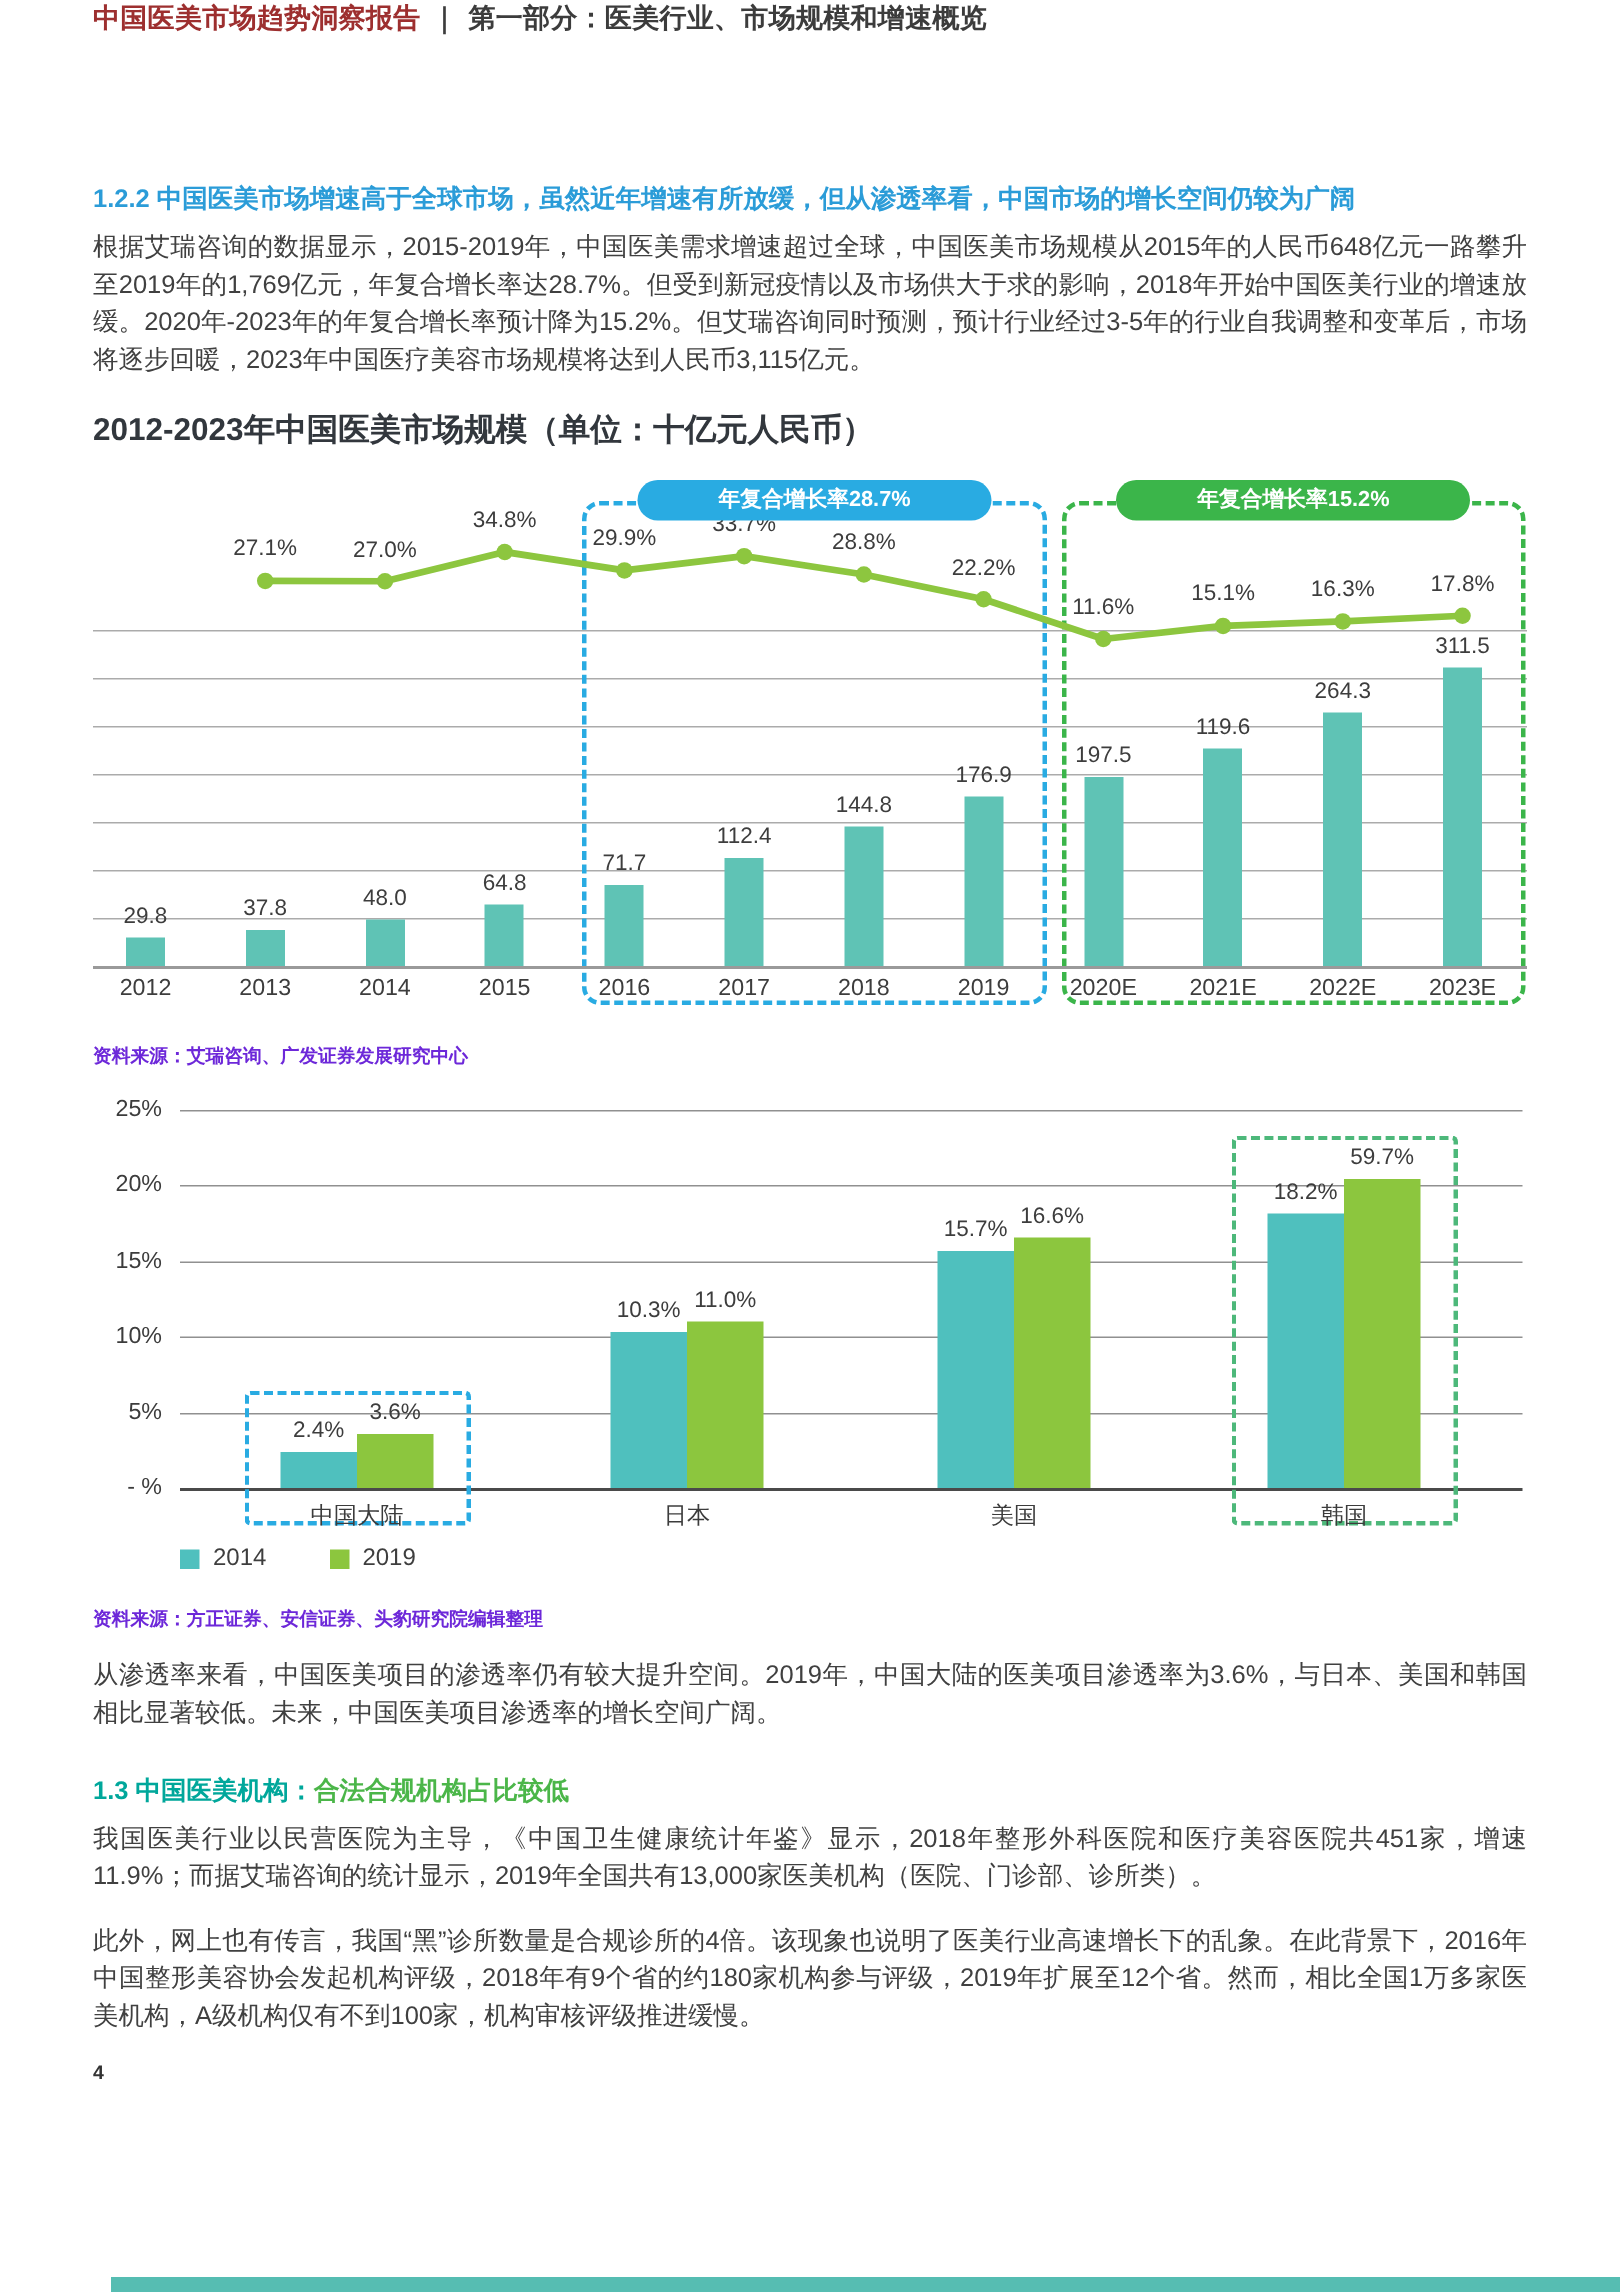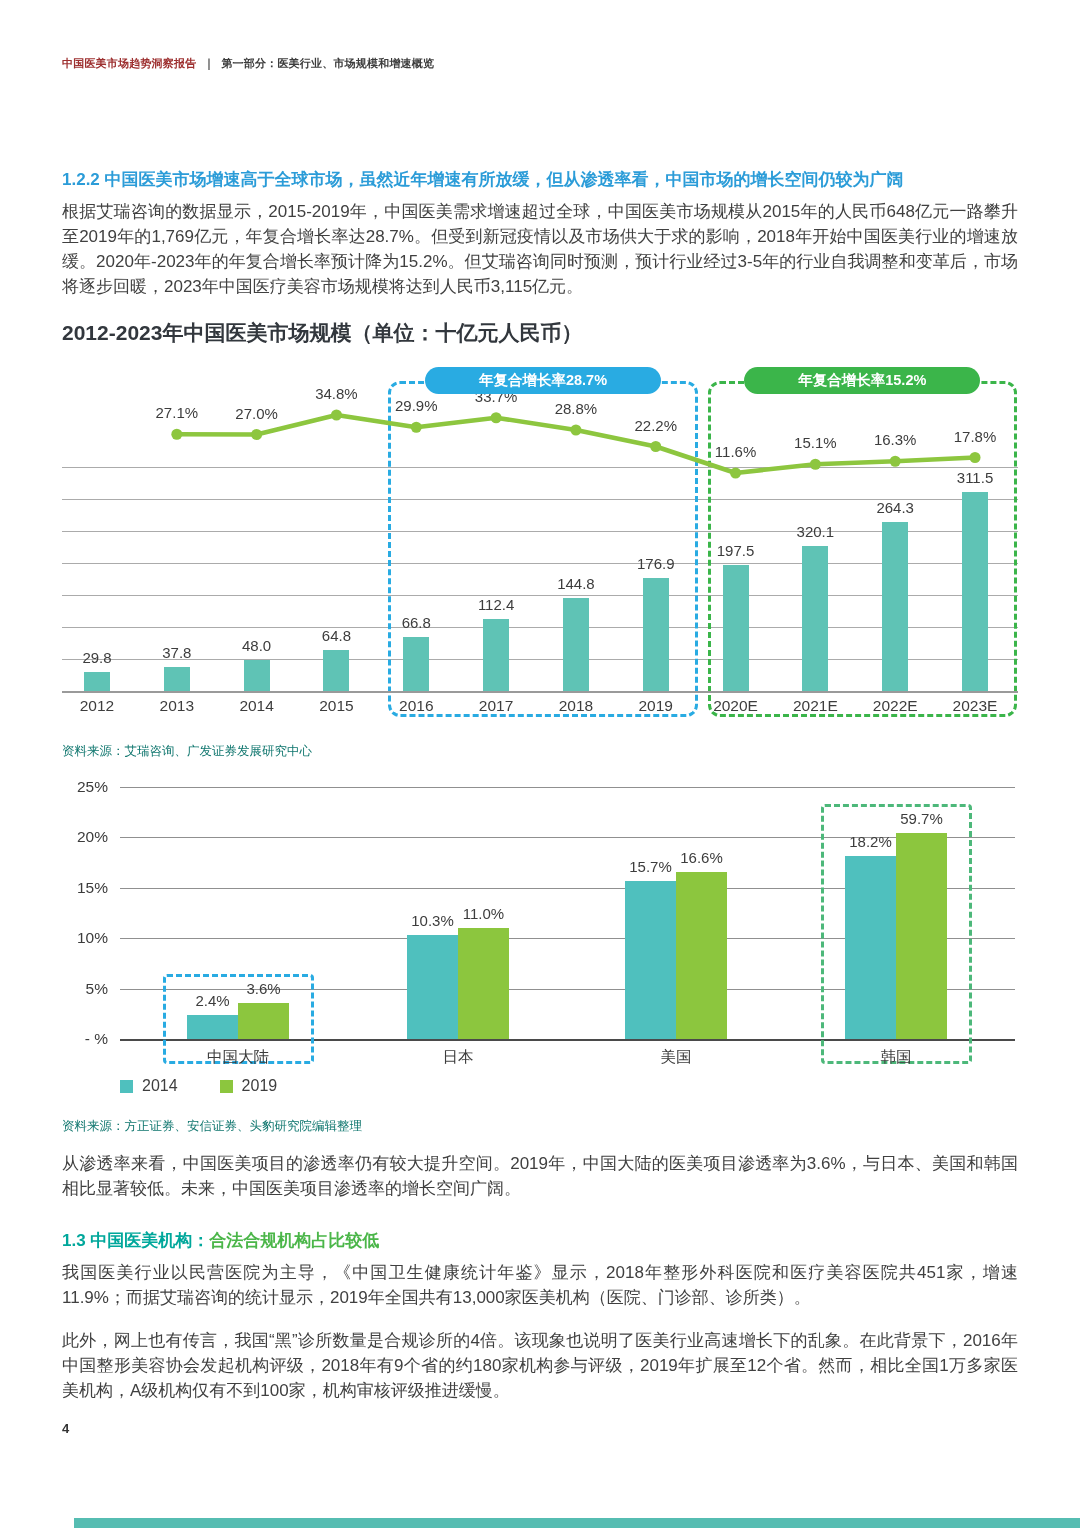--- a/index.html
+++ b/index.html
@@ -1,19 +1,19 @@
 <!DOCTYPE html>
 <html><head>
 <meta charset="utf-8">
 <style>
   html,body{margin:0;padding:0;background:#e8e8e8;}
   .page{position:relative;width:1080px;height:1528px;background:#ffffff;overflow:hidden;
         font-family:"Liberation Sans","DejaVu Sans",sans-serif;color:#3d3d3d;margin:0 auto;}
   .content{position:absolute;left:62px;top:0;width:956px;}
-  .doc-header{margin-top:56px;font-size:11px;font-weight:bold;letter-spacing:.2px;}
+  .doc-header{font-size:18px;font-weight:bold;letter-spacing:.2px;}
   .hdr-red{color:#9d2f2f;}
   .hdr-sep{color:#3c3c3c;margin:0 7px;}
   .hdr-gray{color:#3c3c3c;}
   .h-blue{margin:97px 0 0;font-size:17px;font-weight:bold;color:#2b9cd8;line-height:24px;}
   .h-teal{margin:28px 0 0;font-size:17px;font-weight:bold;line-height:24px;}
   .h-teal .pfx{color:#00a79b;}
   .h-teal .rest{color:#4bb649;}
   p.body{margin:7px 0 0;font-size:17px;line-height:25px;text-align:justify;color:#404040;}
   p.body.gap{margin-top:18px;}
   .chart-title{margin:20px 0 0;font-size:21px;font-weight:bold;color:#32373d;}
@@ -23,21 +23,21 @@
               font-size:15px;color:#3e3e3e;}
   .legend2{margin-top:8px;padding-left:58px;font-size:16px;}
   .sq{display:inline-block;width:13px;height:13px;margin-right:9px;}
   .sq.teal{background:#5fc3b5;}
   .sq.teal2{background:#4fc0be;}
   .sq.green{background:#8cc63e;margin-left:42px;}
   .line-swatch{position:relative;display:inline-block;width:46px;height:4px;background:#8dc63f;
                margin:0 12px 0 28px;}
   .line-swatch .dot{position:absolute;left:17px;top:-4px;width:12px;height:12px;border-radius:50%;
                     background:#8dc63f;}
-  .source{margin-top:24px;font-size:12.5px;color:#0f766e;}
+  .source{margin-top:24px;font-size:12.5px;color:#6d28d9;font-weight:bold;}
   .page-num{margin-top:18px;font-size:13px;font-weight:bold;color:#333;}
   .footer-strip{position:absolute;left:74px;right:0;bottom:0;height:10px;background:#56bdb2;}
 </style>
 </head>
 <body>
 
 <div class="page">
   <div class="content">
 
     <div class="doc-header">
@@ -66,36 +66,36 @@
         <div style="position: absolute; left: 101.82px; top: 308px; width: 26px; height: 24px; background: rgb(95, 195, 181); z-index: 2;"></div>
         <div style="position: absolute; left: 79.82px; top: 285px; width: 70px; text-align: center; font: 15px &quot;Liberation Sans&quot;, sans-serif; color: rgb(61, 61, 61); z-index: 4;">37.8</div>
         <div style="position: absolute; left: 79.82px; top: 338px; width: 70px; text-align: center; font: 15.5px &quot;Liberation Sans&quot;, sans-serif; color: rgb(61, 61, 61); z-index: 4;">2013</div>
         <div style="position: absolute; left: 181.64px; top: 301px; width: 26px; height: 31px; background: rgb(95, 195, 181); z-index: 2;"></div>
         <div style="position: absolute; left: 159.64px; top: 278px; width: 70px; text-align: center; font: 15px &quot;Liberation Sans&quot;, sans-serif; color: rgb(61, 61, 61); z-index: 4;">48.0</div>
         <div style="position: absolute; left: 159.64px; top: 338px; width: 70px; text-align: center; font: 15.5px &quot;Liberation Sans&quot;, sans-serif; color: rgb(61, 61, 61); z-index: 4;">2014</div>
         <div style="position: absolute; left: 261.46px; top: 291px; width: 26px; height: 41px; background: rgb(95, 195, 181); z-index: 2;"></div>
         <div style="position: absolute; left: 239.46px; top: 268px; width: 70px; text-align: center; font: 15px &quot;Liberation Sans&quot;, sans-serif; color: rgb(61, 61, 61); z-index: 4;">64.8</div>
         <div style="position: absolute; left: 239.46px; top: 338px; width: 70px; text-align: center; font: 15.5px &quot;Liberation Sans&quot;, sans-serif; color: rgb(61, 61, 61); z-index: 4;">2015</div>
         <div style="position: absolute; left: 341.28px; top: 278px; width: 26px; height: 54px; background: rgb(95, 195, 181); z-index: 2;"></div>
-        <div style="position: absolute; left: 319.28px; top: 255px; width: 70px; text-align: center; font: 15px &quot;Liberation Sans&quot;, sans-serif; color: rgb(61, 61, 61); z-index: 4;">66.8</div>
+        <div style="position: absolute; left: 319.28px; top: 255px; width: 70px; text-align: center; font: 15px &quot;Liberation Sans&quot;, sans-serif; color: rgb(61, 61, 61); z-index: 4;">71.7</div>
         <div style="position: absolute; left: 319.28px; top: 338px; width: 70px; text-align: center; font: 15.5px &quot;Liberation Sans&quot;, sans-serif; color: rgb(61, 61, 61); z-index: 4;">2016</div>
         <div style="position: absolute; left: 421.1px; top: 260px; width: 26px; height: 72px; background: rgb(95, 195, 181); z-index: 2;"></div>
         <div style="position: absolute; left: 399.1px; top: 237px; width: 70px; text-align: center; font: 15px &quot;Liberation Sans&quot;, sans-serif; color: rgb(61, 61, 61); z-index: 4;">112.4</div>
         <div style="position: absolute; left: 399.1px; top: 338px; width: 70px; text-align: center; font: 15.5px &quot;Liberation Sans&quot;, sans-serif; color: rgb(61, 61, 61); z-index: 4;">2017</div>
         <div style="position: absolute; left: 500.92px; top: 239px; width: 26px; height: 93px; background: rgb(95, 195, 181); z-index: 2;"></div>
         <div style="position: absolute; left: 478.92px; top: 216px; width: 70px; text-align: center; font: 15px &quot;Liberation Sans&quot;, sans-serif; color: rgb(61, 61, 61); z-index: 4;">144.8</div>
         <div style="position: absolute; left: 478.92px; top: 338px; width: 70px; text-align: center; font: 15.5px &quot;Liberation Sans&quot;, sans-serif; color: rgb(61, 61, 61); z-index: 4;">2018</div>
         <div style="position: absolute; left: 580.74px; top: 219px; width: 26px; height: 113px; background: rgb(95, 195, 181); z-index: 2;"></div>
         <div style="position: absolute; left: 558.74px; top: 196px; width: 70px; text-align: center; font: 15px &quot;Liberation Sans&quot;, sans-serif; color: rgb(61, 61, 61); z-index: 4;">176.9</div>
         <div style="position: absolute; left: 558.74px; top: 338px; width: 70px; text-align: center; font: 15.5px &quot;Liberation Sans&quot;, sans-serif; color: rgb(61, 61, 61); z-index: 4;">2019</div>
         <div style="position: absolute; left: 660.56px; top: 206px; width: 26px; height: 126px; background: rgb(95, 195, 181); z-index: 2;"></div>
         <div style="position: absolute; left: 638.56px; top: 183px; width: 70px; text-align: center; font: 15px &quot;Liberation Sans&quot;, sans-serif; color: rgb(61, 61, 61); z-index: 4;">197.5</div>
         <div style="position: absolute; left: 638.56px; top: 338px; width: 70px; text-align: center; font: 15.5px &quot;Liberation Sans&quot;, sans-serif; color: rgb(61, 61, 61); z-index: 4;">2020E</div>
         <div style="position: absolute; left: 740.38px; top: 187px; width: 26px; height: 145px; background: rgb(95, 195, 181); z-index: 2;"></div>
-        <div style="position: absolute; left: 718.38px; top: 164px; width: 70px; text-align: center; font: 15px &quot;Liberation Sans&quot;, sans-serif; color: rgb(61, 61, 61); z-index: 4;">320.1</div>
+        <div style="position: absolute; left: 718.38px; top: 164px; width: 70px; text-align: center; font: 15px &quot;Liberation Sans&quot;, sans-serif; color: rgb(61, 61, 61); z-index: 4;">119.6</div>
         <div style="position: absolute; left: 718.38px; top: 338px; width: 70px; text-align: center; font: 15.5px &quot;Liberation Sans&quot;, sans-serif; color: rgb(61, 61, 61); z-index: 4;">2021E</div>
         <div style="position: absolute; left: 820.2px; top: 163px; width: 26px; height: 169px; background: rgb(95, 195, 181); z-index: 2;"></div>
         <div style="position: absolute; left: 798.2px; top: 140px; width: 70px; text-align: center; font: 15px &quot;Liberation Sans&quot;, sans-serif; color: rgb(61, 61, 61); z-index: 4;">264.3</div>
         <div style="position: absolute; left: 798.2px; top: 338px; width: 70px; text-align: center; font: 15.5px &quot;Liberation Sans&quot;, sans-serif; color: rgb(61, 61, 61); z-index: 4;">2022E</div>
         <div style="position: absolute; left: 900.02px; top: 133px; width: 26px; height: 199px; background: rgb(95, 195, 181); z-index: 2;"></div>
         <div style="position: absolute; left: 878.02px; top: 110px; width: 70px; text-align: center; font: 15px &quot;Liberation Sans&quot;, sans-serif; color: rgb(61, 61, 61); z-index: 4;">311.5</div>
         <div style="position: absolute; left: 878.02px; top: 338px; width: 70px; text-align: center; font: 15.5px &quot;Liberation Sans&quot;, sans-serif; color: rgb(61, 61, 61); z-index: 4;">2023E</div>
         <div style="position: absolute; left: 0px; width: 956px; top: 332px; height: 2px; background: rgb(154, 154, 154); z-index: 3;"></div>
         <svg width="956" height="360" style="position: absolute; left: 0px; top: 0px; z-index: 3; pointer-events: none;">
           <polyline points="114.82,75.25 194.64,75.5 274.46,56 354.28,68.25 434.09999999999997,58.75 513.92,71 593.74,87.5 673.56,114 753.3799999999999,105.25 833.1999999999999,102.25 913.02,98.5" fill="none" stroke="#8dc63f" stroke-width="4.5" stroke-linejoin="round"></polyline>

